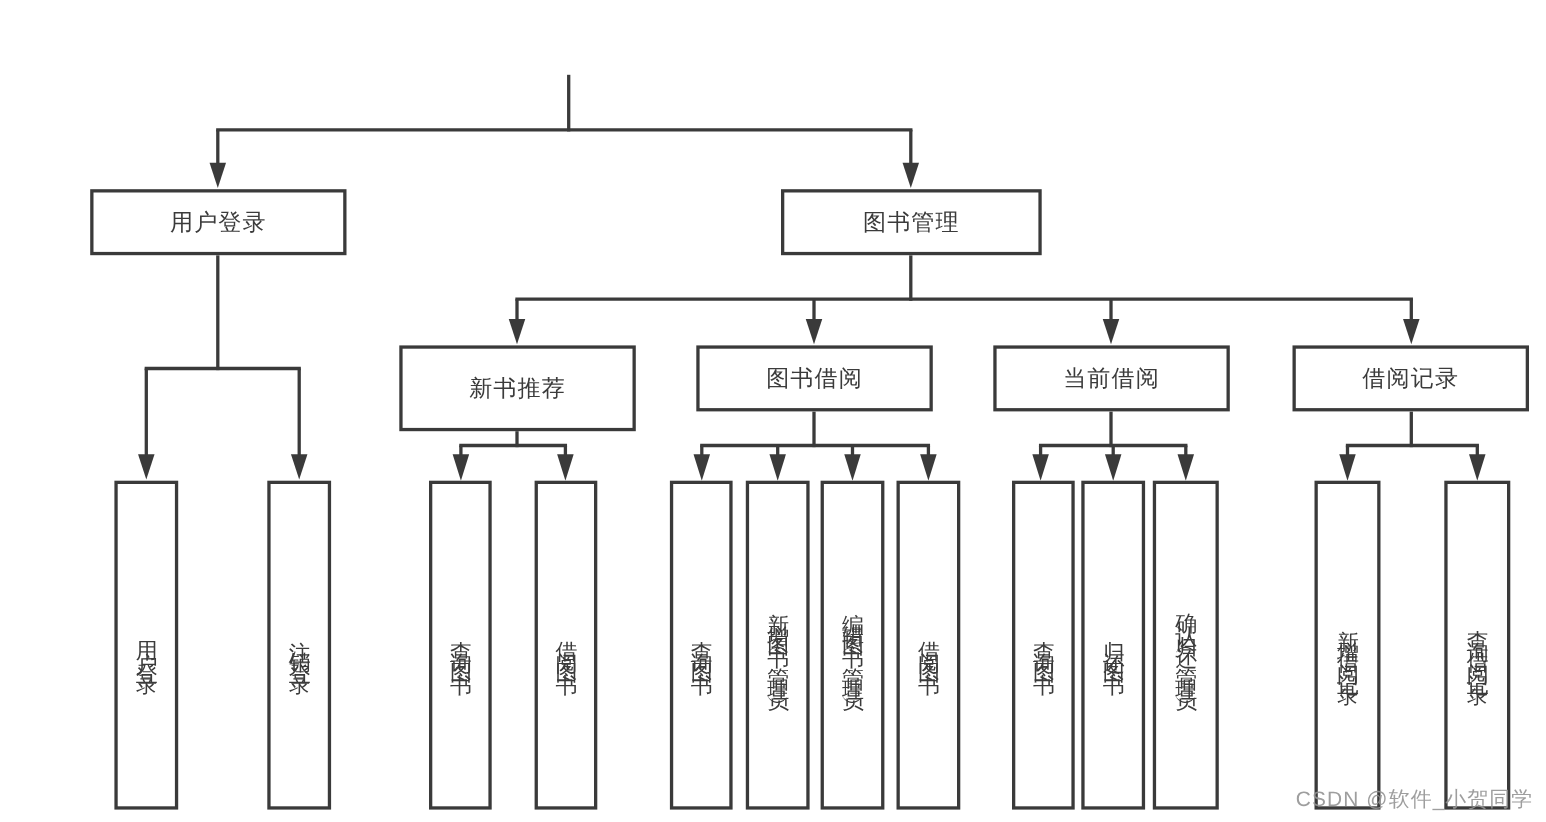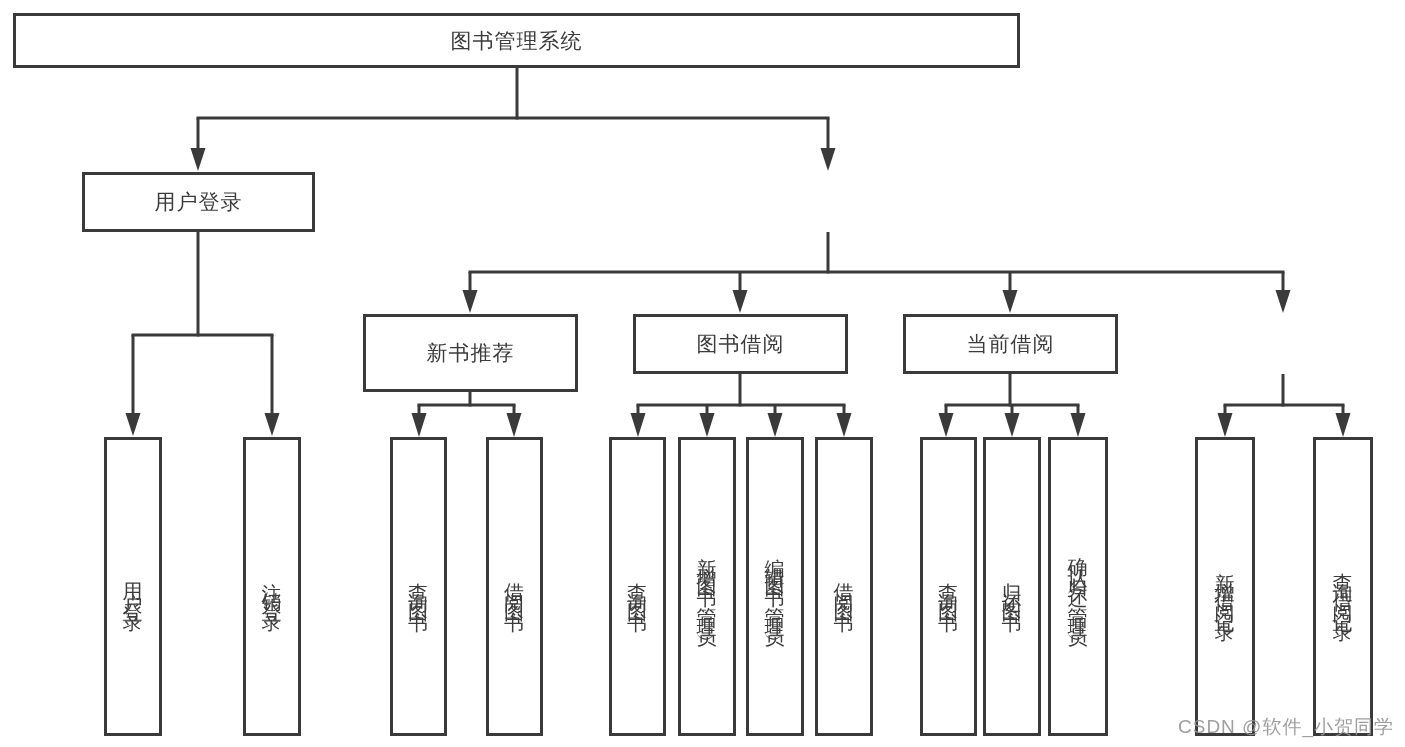--- a/index.html
+++ b/index.html
@@ -130,37 +130,40 @@
     <g>
       <line x1="1283" y1="374" x2="1283" y2="406.5"></line>
       <line x1="1223.5" y1="405" x2="1344.5" y2="405"></line>
       <line x1="1225" y1="405" x2="1225" y2="416"></line>
       <polygon stroke="none" points="1217.5,413 1232.5,413 1225,437"></polygon>
       <line x1="1343" y1="405" x2="1343" y2="416"></line>
       <polygon stroke="none" points="1335.5,413 1350.5,413 1343,437"></polygon>
     </g>
   </svg>
 
-  <div class="box h" style="left:13px;top:13px;width:1007px;height:55px">
-    <span>图书管理系统</span>
-  </div>
 
   <div class="box h" style="left:82px;top:172px;width:233px;height:60px">
     <span>用户登录</span>
   </div>
+  <div class="box h" style="left:710px;top:172px;width:237px;height:60px">
+    <span>图书管理</span>
+  </div>
 
   <div class="box h" style="left:363px;top:314px;width:215px;height:78px">
     <span>新书推荐</span>
   </div>
   <div class="box h" style="left:903px;top:314px;width:215px;height:60px">
     <span>当前借阅</span>
   </div>
   <div class="box h" style="left:633px;top:314px;width:215px;height:60px">
     <span>图书借阅</span>
   </div>
+  <div class="box h" style="left:1175px;top:314px;width:215px;height:60px">
+    <span>借阅记录</span>
+  </div>
 
   <div class="box v" style="left:104px;top:437px;width:58px;height:299px">
     <span class="vtext">用户登录</span>
   </div>
   <div class="box v" style="left:243px;top:437px;width:58px;height:299px">
     <span class="vtext">注销登录</span>
   </div>
 
   <div class="box v" style="left:390px;top:437px;width:57px;height:299px">
     <span class="vtext">查询图书</span>

